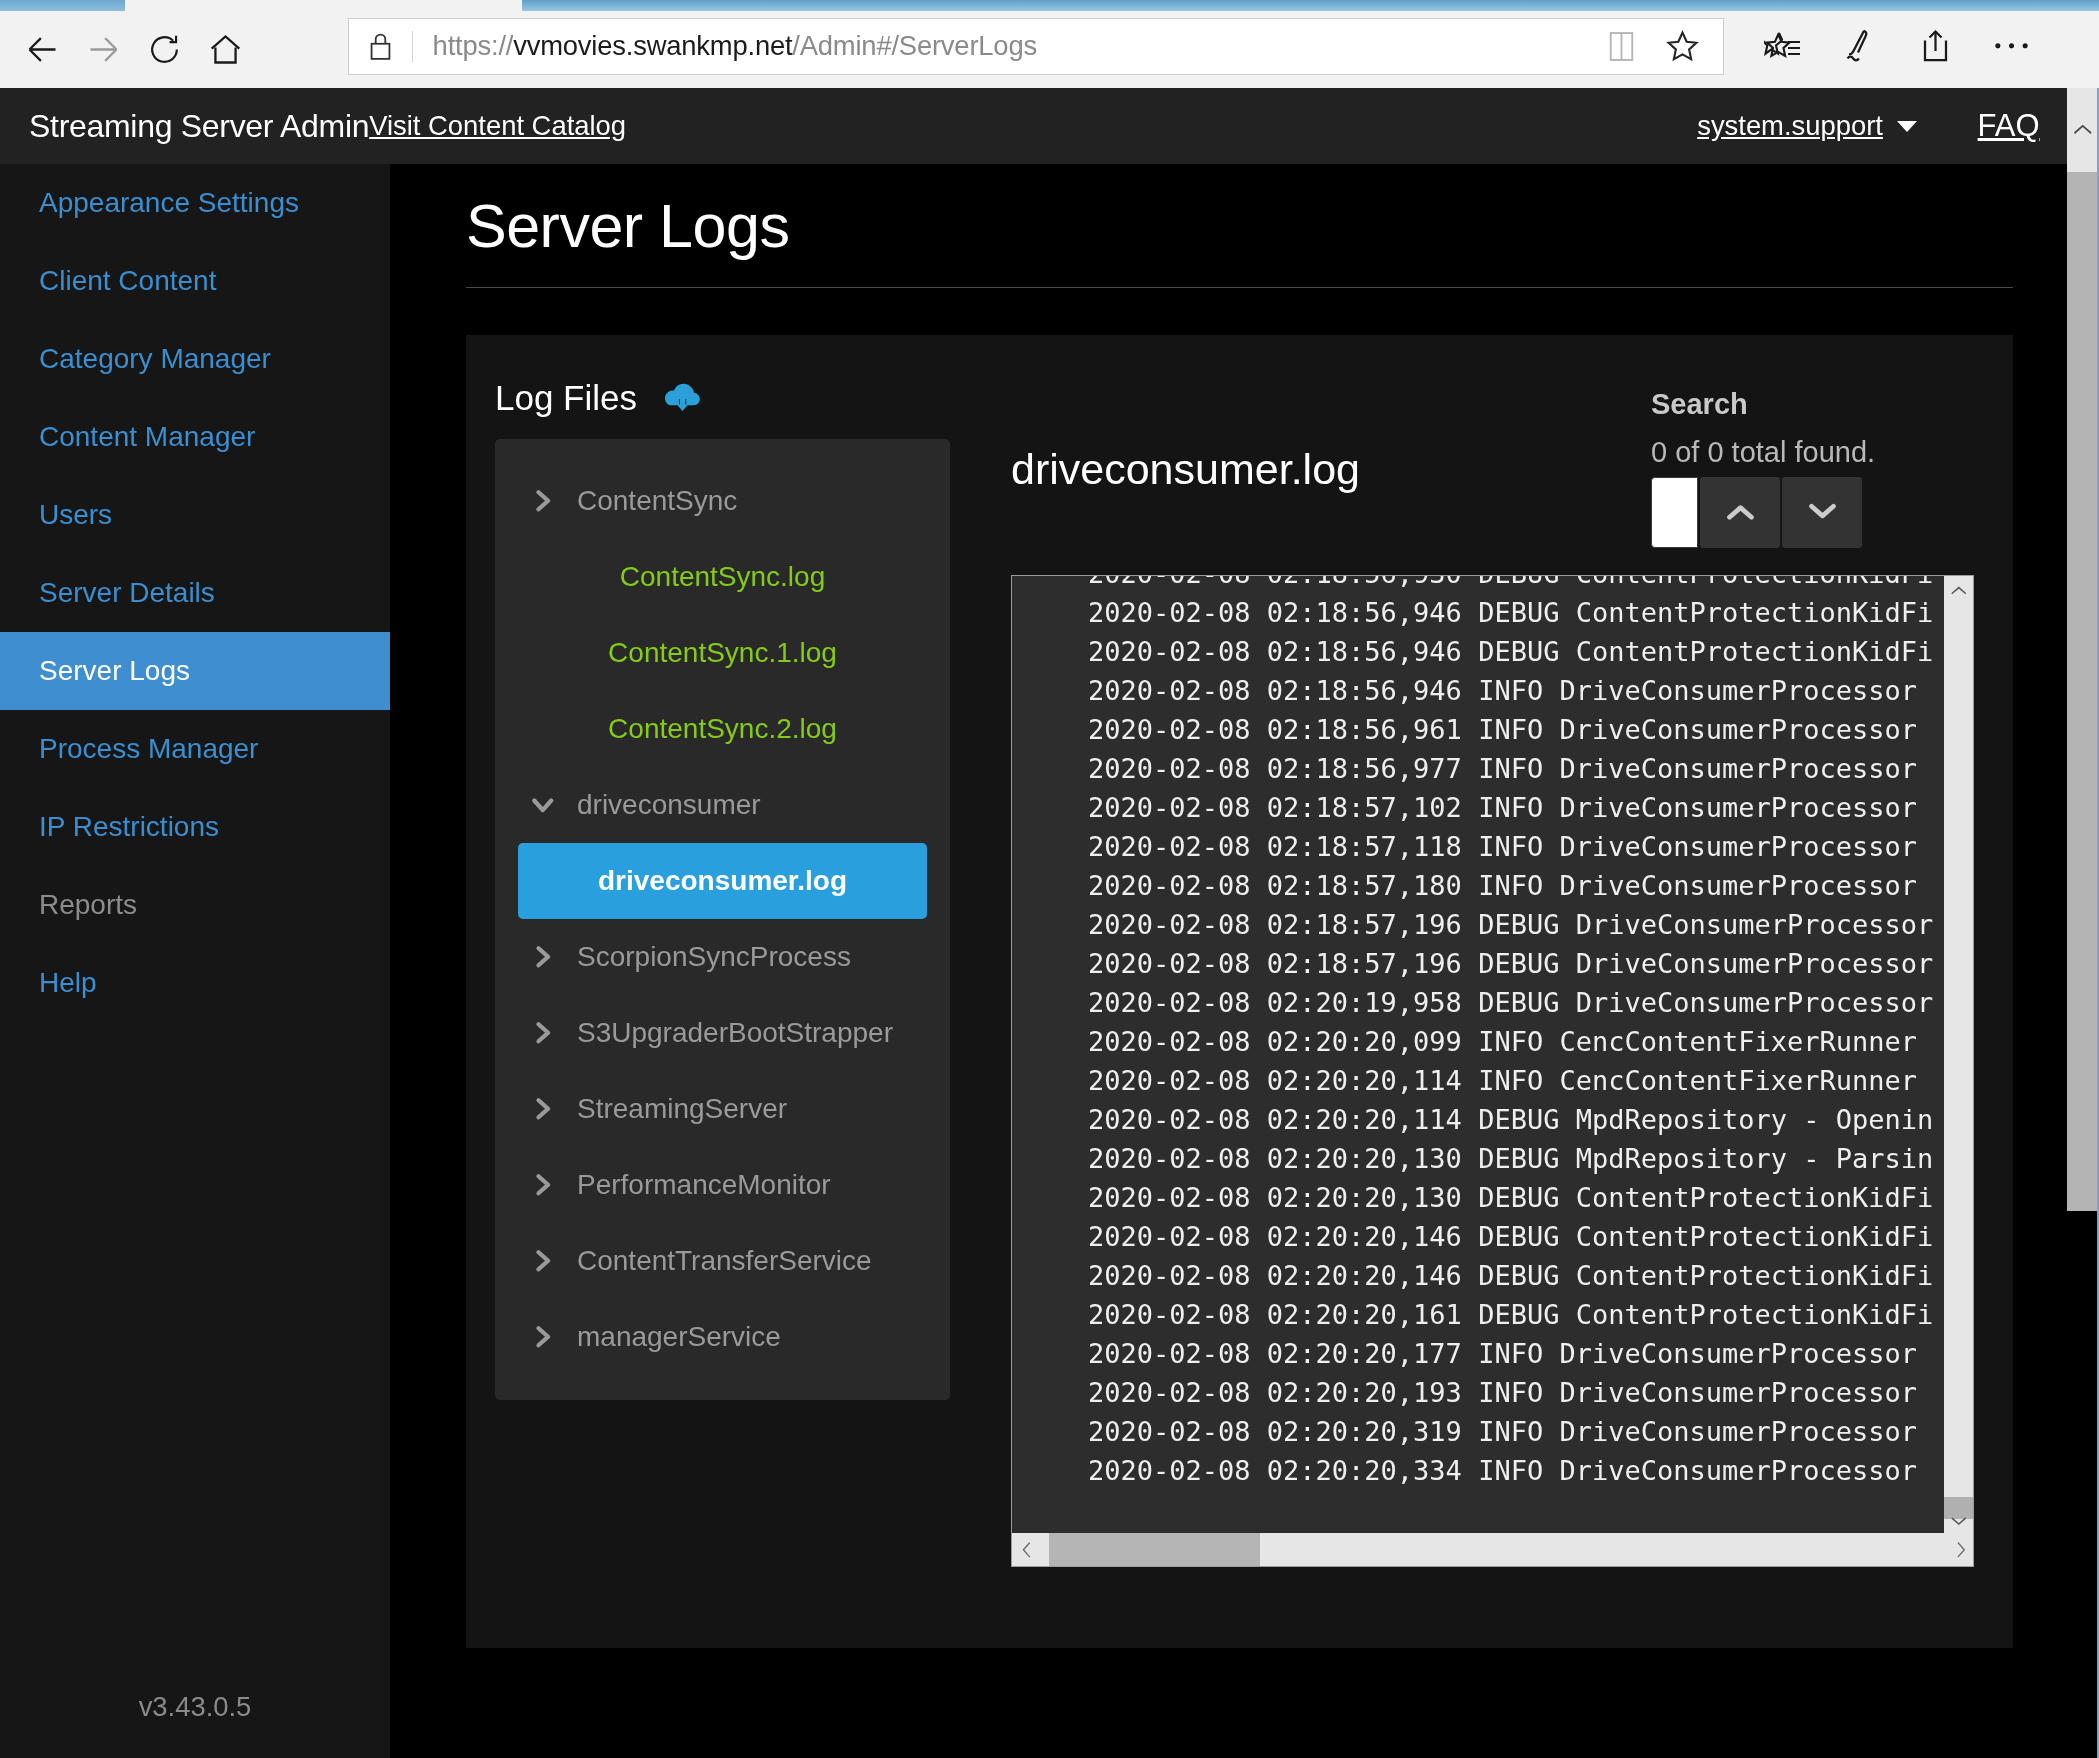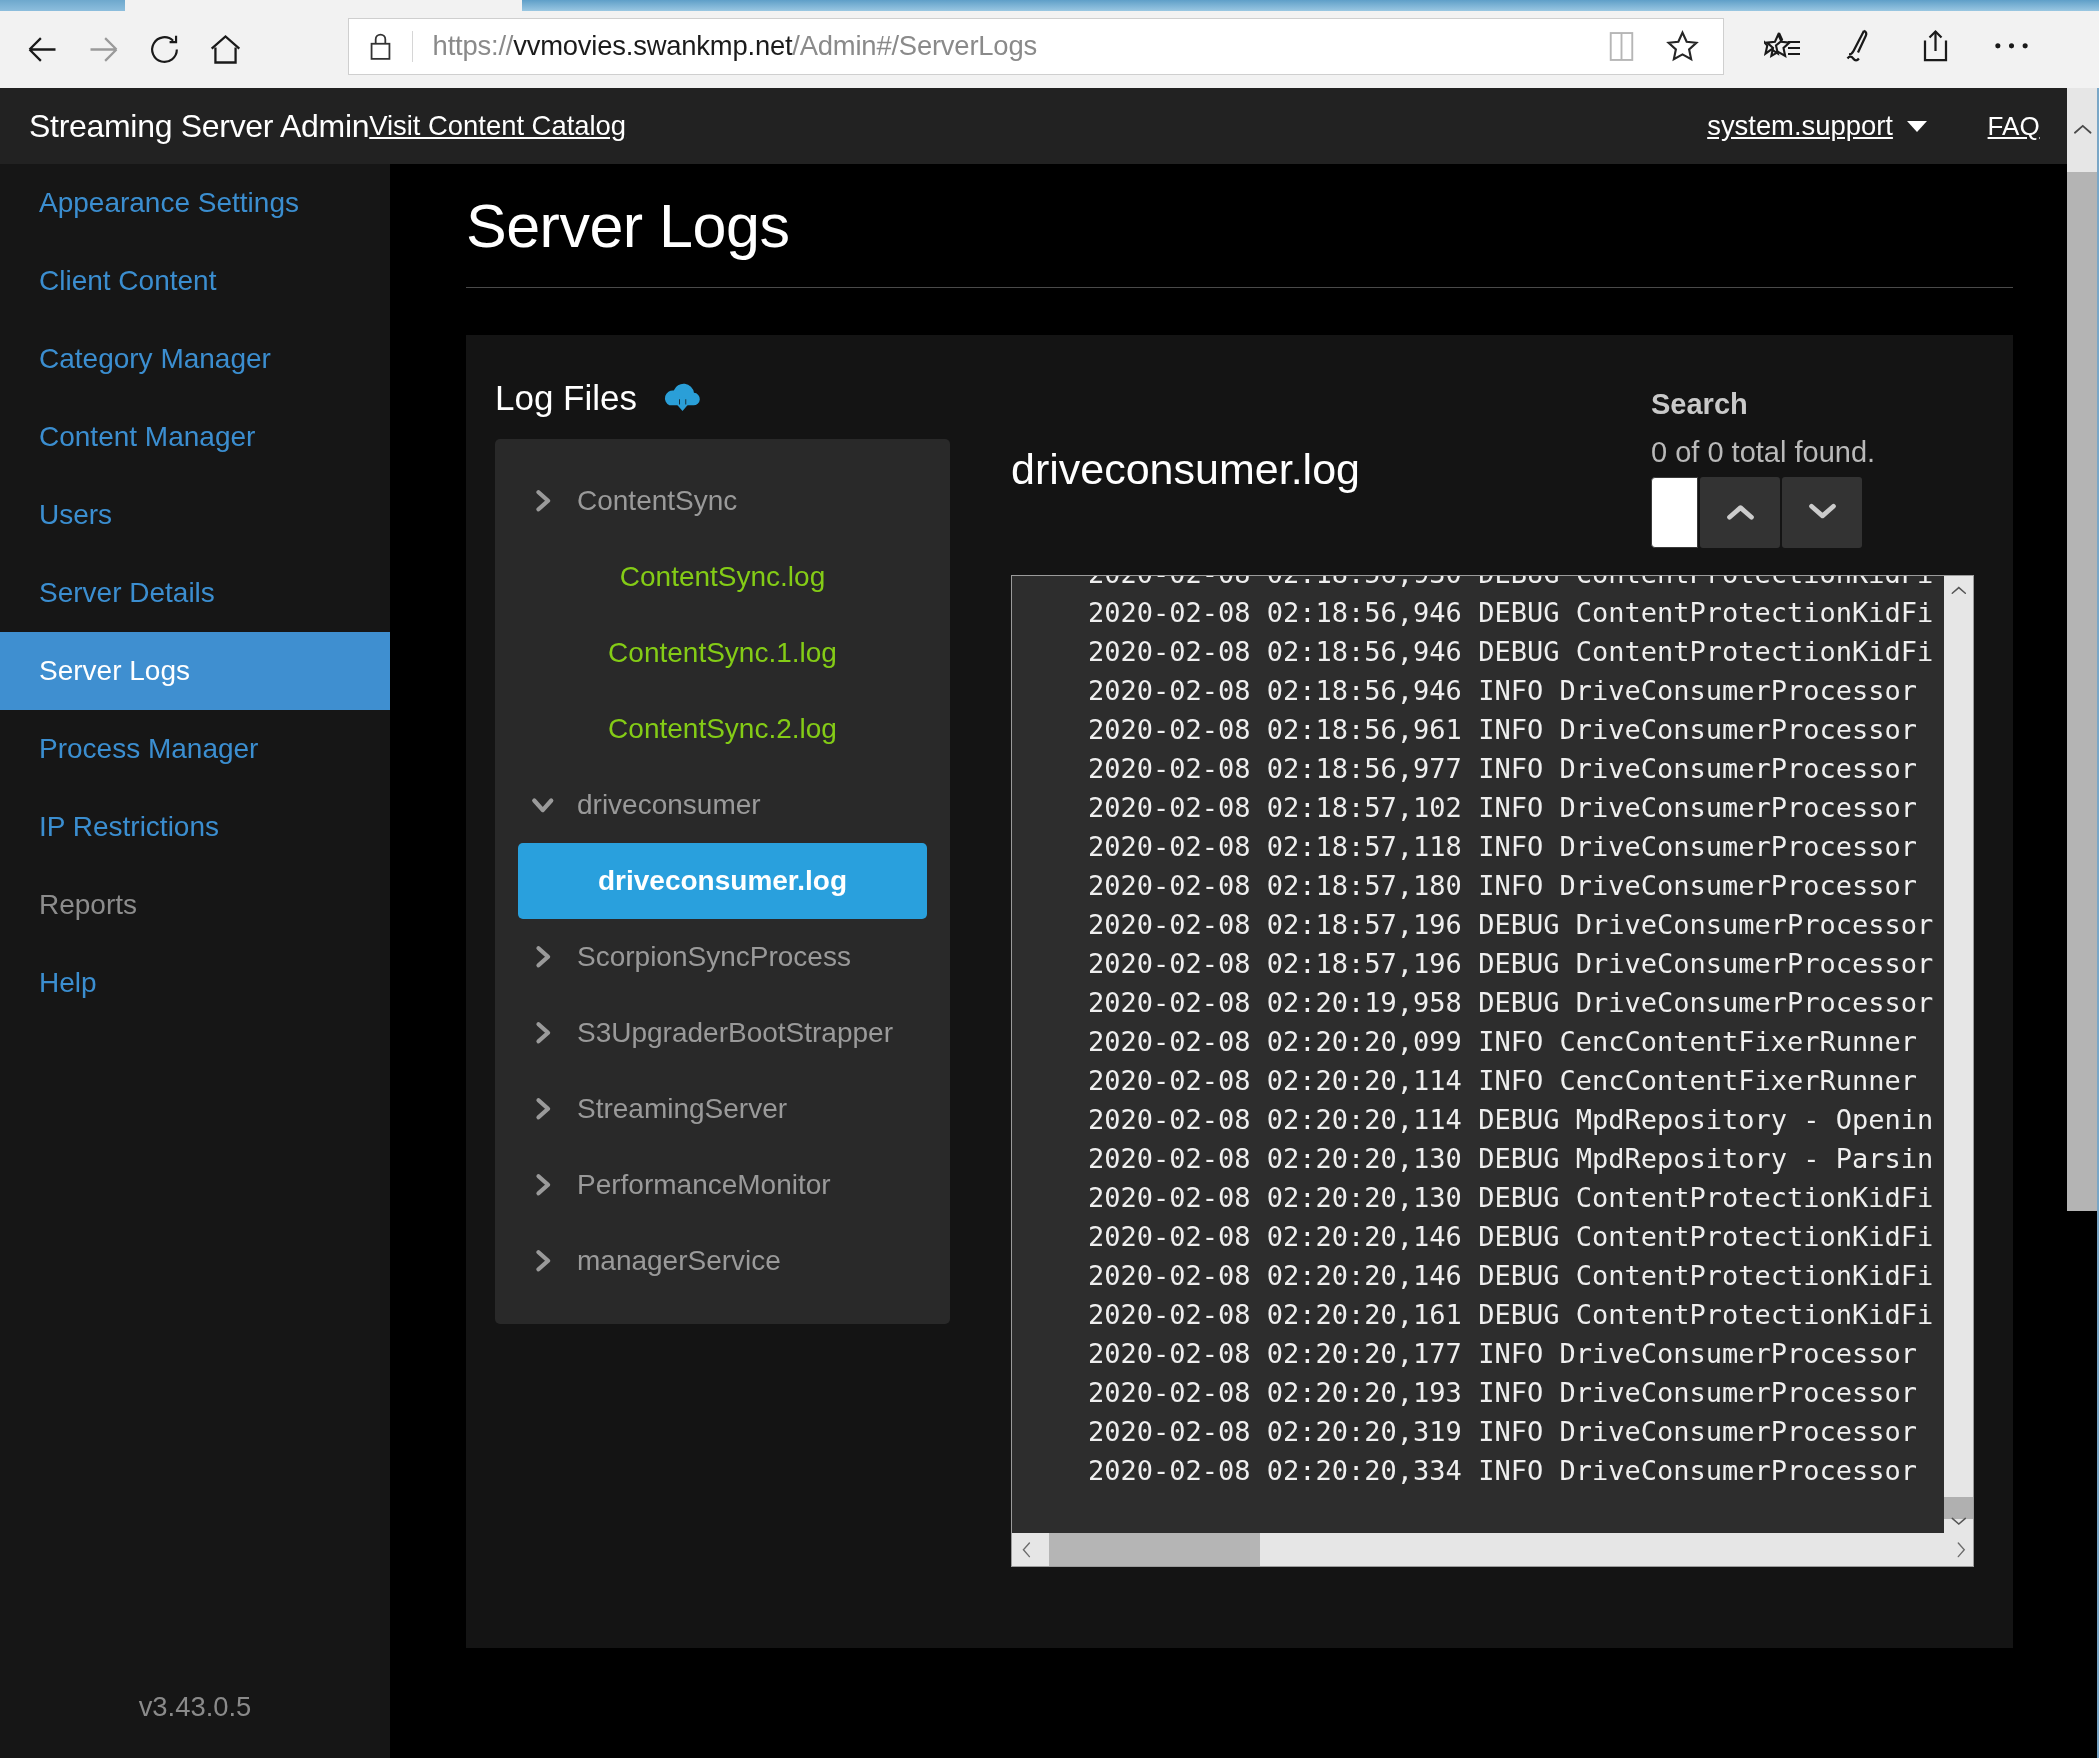--- a/index.html
+++ b/index.html
@@ -97,21 +97,21 @@
     display: flex; align-items: center; cursor: pointer;
   }
   .caret {
     display:inline-block; margin-left: 13.7px;
     width: 0; height: 0;
     border-left: 10.8px solid transparent;
     border-right: 10.8px solid transparent;
     border-top: 11.8px solid #ffffff;
   }
   .faq-link {
-    margin-left: 61px; color: #ffffff; font-size: 26px;
+    margin-left: 61px; color: #ffffff; font-size: 31px;
     text-decoration: underline; cursor: pointer;
   }
 
   .body-row { display: flex; height: 1594px; }
 
   
   .sidebar {
     width: 390px; background: #161616;
     flex: 0 0 390px; position: relative;
   }
@@ -459,20 +459,28 @@
               </span>
               <span>StreamingServer</span>
             </div>
             <div class="tree-folder">
               <span class="chev">
                 <svg width="25.5" height="25.5" viewBox="0 0 24 24" fill="none" stroke="currentColor" stroke-width="4" stroke-linecap="round" stroke-linejoin="round">
                     <path d="M8 4l9 8-9 8"></path>
                   </svg>
               </span>
               <span>PerformanceMonitor</span>
+            </div>
+            <div class="tree-folder">
+              <span class="chev">
+                <svg width="25.5" height="25.5" viewBox="0 0 24 24" fill="none" stroke="currentColor" stroke-width="4" stroke-linecap="round" stroke-linejoin="round">
+                    <path d="M8 4l9 8-9 8"></path>
+                  </svg>
+              </span>
+              <span>ContentTransferService</span>
             </div>
             <div class="tree-folder">
               <span class="chev">
                 <svg width="25.5" height="25.5" viewBox="0 0 24 24" fill="none" stroke="currentColor" stroke-width="4" stroke-linecap="round" stroke-linejoin="round">
                     <path d="M8 4l9 8-9 8"></path>
                   </svg>
               </span>
               <span>managerService</span>
             </div>
           </div>

